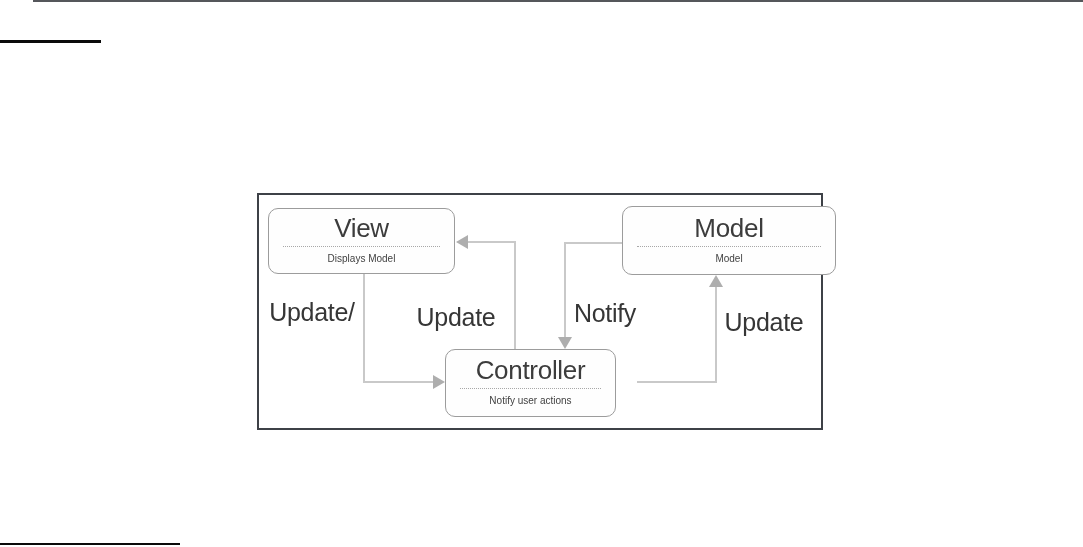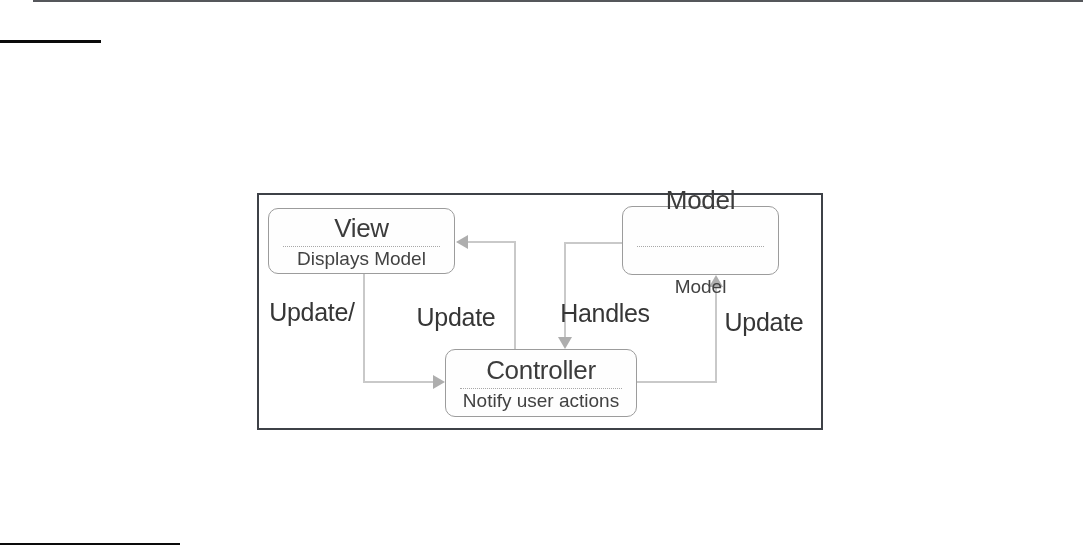--- a/index.html
+++ b/index.html
@@ -55,33 +55,33 @@
   .node {
     position: absolute;
     background: var(--box-bg);
     border: 1.5px solid var(--box-border);
     border-radius: 10px;
     display: flex; flex-direction: column; justify-content: center;
     text-align: center;
     padding: 2px 0;
   }
   .node-view       { left: 9px;   top: 13px;  width: 187px; height: 66px; }
-  .node-model      { left: 363px; top: 11px;  width: 157px; height: 69px; gap: 28px; }
-  .node-controller { left: 186px; top: 154px; width: 192px; height: 68px; }
+  .node-model      { left: 363px; top: 11px;  width: 214px; height: 69px; }
+  .node-controller { left: 186px; top: 154px; width: 171px; height: 68px; }
 
   .node-title {
     font-size: 26px; line-height: 30px; letter-spacing: -0.3px;
     color: var(--title-text);
   }
   .node-divider {
     border: 0; border-top: 1px dotted var(--divider);
     margin: 3px 14px 2px 14px; height: 0;
   }
   .node-subtitle {
-    font-size: 19px; line-height: 20px;
+    font-size: 10px; line-height: 20px;
     color: var(--subtitle-text);
   }
 
   .edge-label {
     position: absolute;
     font-size: 25px; line-height: 28px; letter-spacing: -0.3px;
     color: var(--label-text);
     text-align: center;
     white-space: nowrap;
   }
@@ -138,17 +138,17 @@
     <div class="node node-controller">
       <div class="node-title">Controller</div>
       <hr class="node-divider">
       <div class="node-subtitle">Notify user actions</div>
     </div>
 
     <div class="edge-label label-action">
       <div>Update/</div>
     </div>
     <div class="edge-label label-update-view">Update</div>
-    <div class="edge-label label-notify">Handles</div>
+    <div class="edge-label label-notify">Notify</div>
     <div class="edge-label label-update-model">Update</div>
 
   </div>
 </div>
 
 </body></html>

